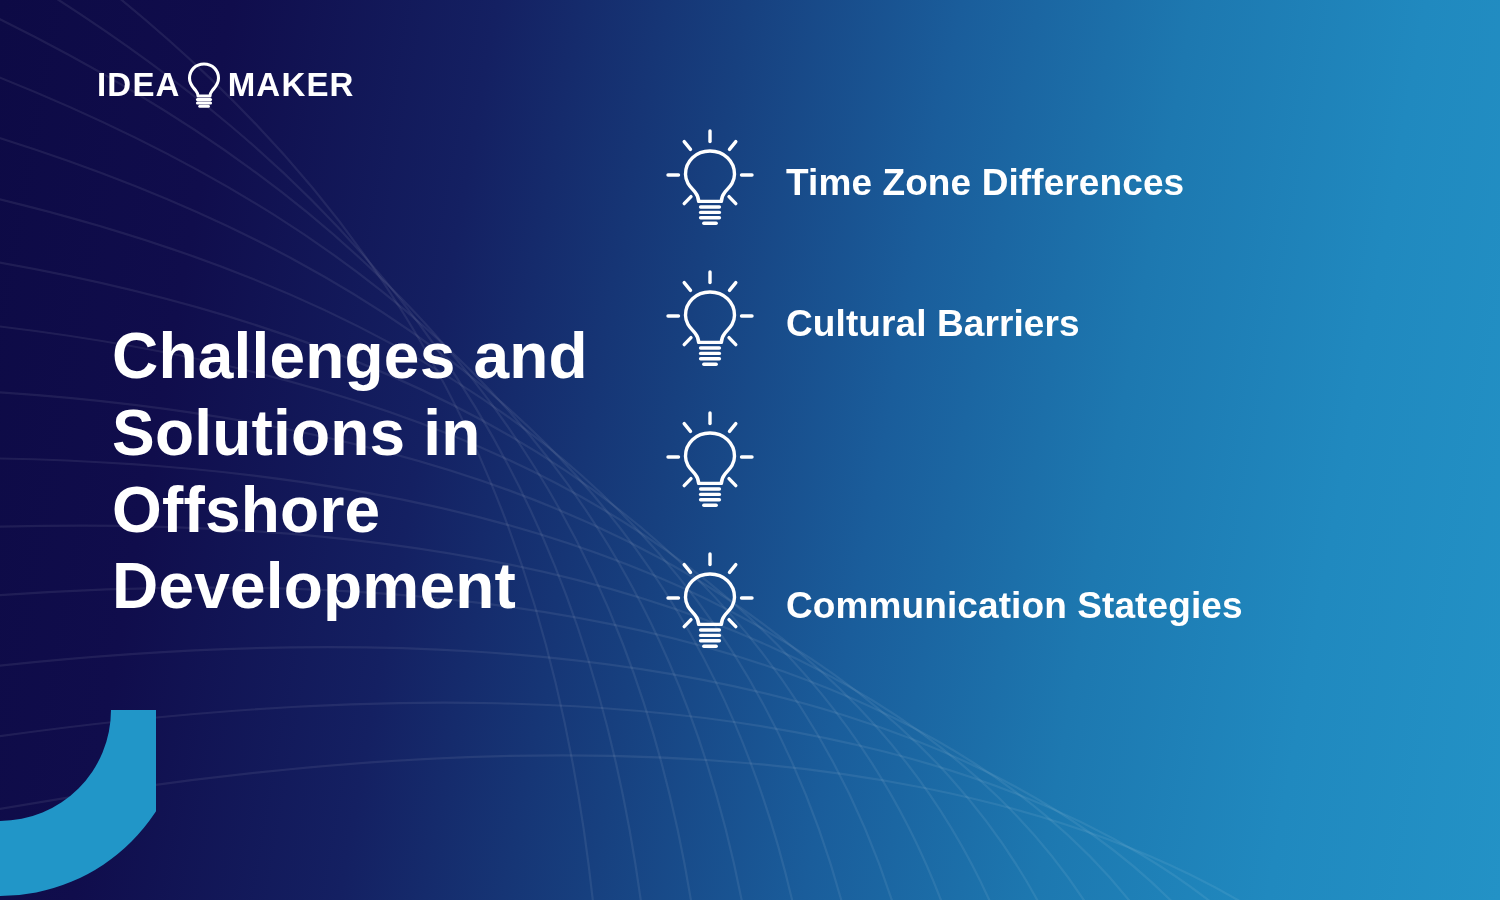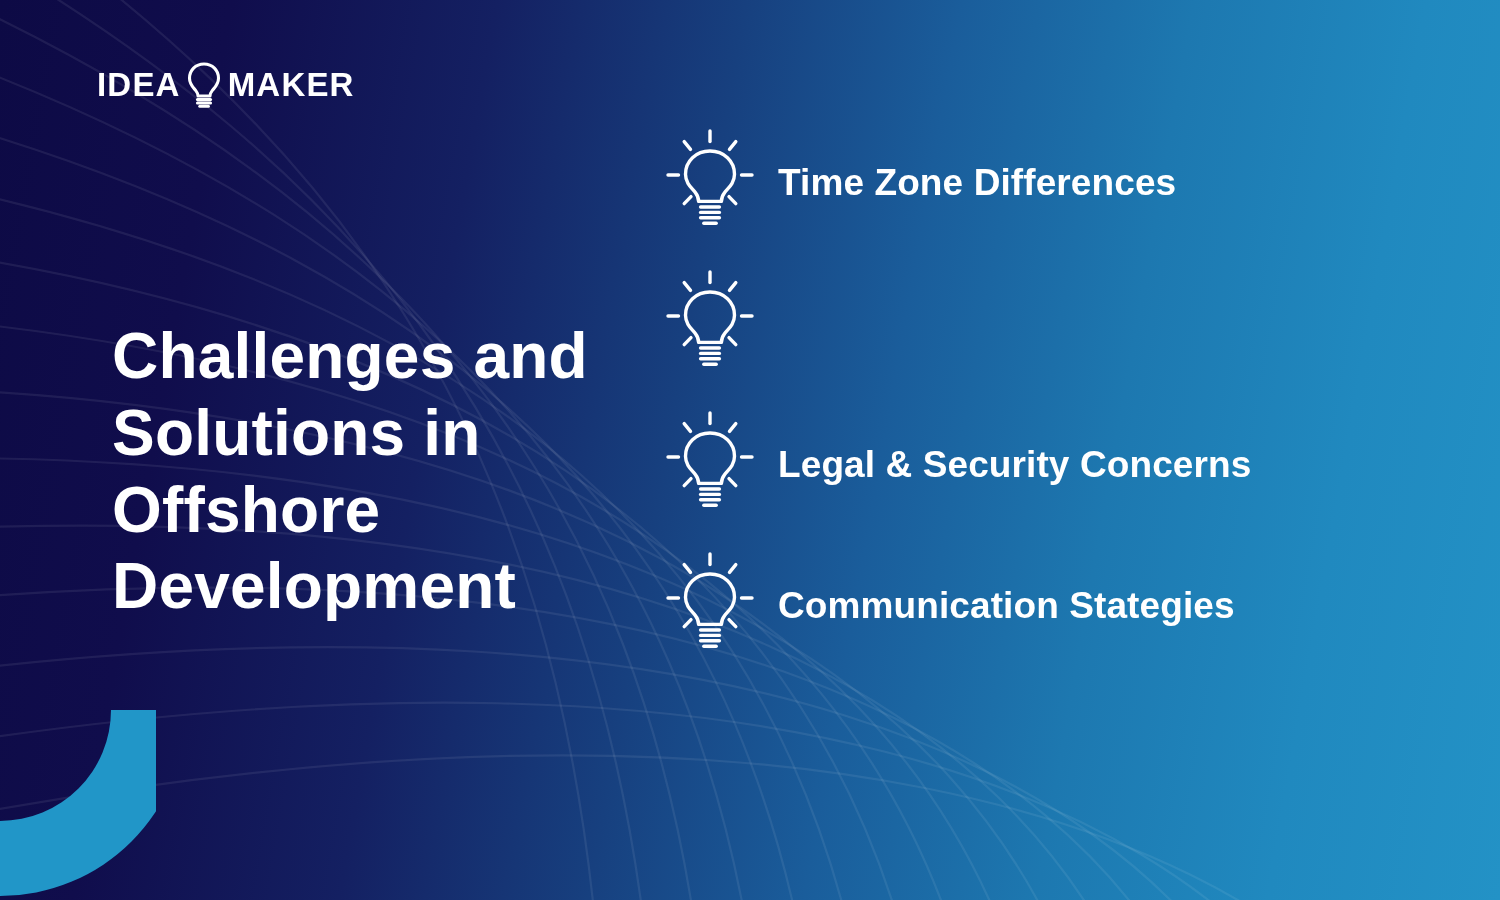--- a/index.html
+++ b/index.html
@@ -69,20 +69,21 @@
   .list {
     position:absolute;
     left:664px;
     top:112px;
     width:800px;
   }
   .list-item {
     display:flex;
     align-items:center;
     height:141px;
+    gap:8px;
   }
   .item-icon {
     flex:0 0 auto;
     width:92px;
     height:108px;
     display:block;
   }
   .item-label {
     color:#ffffff;
     font-size:37px;
@@ -151,59 +152,59 @@
           <path d="M 71.8 12.6 L 65.5 20.4"></path>
           <path d="M 4 46 L 14.5 46"></path>
           <path d="M 77.5 46 L 88 46"></path>
           <path d="M 20.2 74.6 L 27.0 67.6"></path>
           <path d="M 71.8 74.6 L 65.0 67.6"></path>
         </g>
       </svg>
       <span class="item-label">Time Zone Differences</span>
     </div>
 
-
-    <div class="list-item">
-      <svg class="item-icon" viewBox="0 0 92 108" aria-hidden="true">
-        <g fill="none" stroke="#ffffff" stroke-width="3.4" stroke-linecap="round" stroke-linejoin="round">
-          <path d="M 46 22 C 60 22 70.5 32.2 70.5 45.2 C 70.5 54.0 64.5 58.8 60.6 63.6 C 58.2 66.6 57.4 69.0 57.4 72.4 L 34.6 72.4 C 34.6 69.0 33.8 66.6 31.4 63.6 C 27.5 58.8 21.5 54.0 21.5 45.2 C 21.5 32.2 32 22 46 22 Z"></path>
-          <path d="M 36.6 78.0 L 55.4 78.0"></path>
-          <path d="M 36.6 83.4 L 55.4 83.4"></path>
-          <path d="M 36.6 88.8 L 55.4 88.8"></path>
-          <path d="M 39.8 94.2 L 52.2 94.2"></path>
-          <path d="M 46 2 L 46 12.5"></path>
-          <path d="M 20.2 12.6 L 26.5 20.4"></path>
-          <path d="M 71.8 12.6 L 65.5 20.4"></path>
-          <path d="M 4 46 L 14.5 46"></path>
-          <path d="M 77.5 46 L 88 46"></path>
-          <path d="M 20.2 74.6 L 27.0 67.6"></path>
-          <path d="M 71.8 74.6 L 65.0 67.6"></path>
-        </g>
-      </svg>
-    </div>
-
-    <div class="list-item">
-      <svg class="item-icon" viewBox="0 0 92 108" aria-hidden="true">
-        <g fill="none" stroke="#ffffff" stroke-width="3.4" stroke-linecap="round" stroke-linejoin="round">
-          <path d="M 46 22 C 60 22 70.5 32.2 70.5 45.2 C 70.5 54.0 64.5 58.8 60.6 63.6 C 58.2 66.6 57.4 69.0 57.4 72.4 L 34.6 72.4 C 34.6 69.0 33.8 66.6 31.4 63.6 C 27.5 58.8 21.5 54.0 21.5 45.2 C 21.5 32.2 32 22 46 22 Z"></path>
-          <path d="M 36.6 78.0 L 55.4 78.0"></path>
-          <path d="M 36.6 83.4 L 55.4 83.4"></path>
-          <path d="M 36.6 88.8 L 55.4 88.8"></path>
-          <path d="M 39.8 94.2 L 52.2 94.2"></path>
-          <path d="M 46 2 L 46 12.5"></path>
-          <path d="M 20.2 12.6 L 26.5 20.4"></path>
-          <path d="M 71.8 12.6 L 65.5 20.4"></path>
-          <path d="M 4 46 L 14.5 46"></path>
-          <path d="M 77.5 46 L 88 46"></path>
-          <path d="M 20.2 74.6 L 27.0 67.6"></path>
-          <path d="M 71.8 74.6 L 65.0 67.6"></path>
-        </g>
-      </svg>
-      <span class="item-label">Legal &amp; Security Concerns</span>
-    </div>
+    <div class="list-item">
+      <svg class="item-icon" viewBox="0 0 92 108" aria-hidden="true">
+        <g fill="none" stroke="#ffffff" stroke-width="3.4" stroke-linecap="round" stroke-linejoin="round">
+          <path d="M 46 22 C 60 22 70.5 32.2 70.5 45.2 C 70.5 54.0 64.5 58.8 60.6 63.6 C 58.2 66.6 57.4 69.0 57.4 72.4 L 34.6 72.4 C 34.6 69.0 33.8 66.6 31.4 63.6 C 27.5 58.8 21.5 54.0 21.5 45.2 C 21.5 32.2 32 22 46 22 Z"></path>
+          <path d="M 36.6 78.0 L 55.4 78.0"></path>
+          <path d="M 36.6 83.4 L 55.4 83.4"></path>
+          <path d="M 36.6 88.8 L 55.4 88.8"></path>
+          <path d="M 39.8 94.2 L 52.2 94.2"></path>
+          <path d="M 46 2 L 46 12.5"></path>
+          <path d="M 20.2 12.6 L 26.5 20.4"></path>
+          <path d="M 71.8 12.6 L 65.5 20.4"></path>
+          <path d="M 4 46 L 14.5 46"></path>
+          <path d="M 77.5 46 L 88 46"></path>
+          <path d="M 20.2 74.6 L 27.0 67.6"></path>
+          <path d="M 71.8 74.6 L 65.0 67.6"></path>
+        </g>
+      </svg>
+      <span class="item-label">Cultural Barriers</span>
+    </div>
+
+    <div class="list-item">
+      <svg class="item-icon" viewBox="0 0 92 108" aria-hidden="true">
+        <g fill="none" stroke="#ffffff" stroke-width="3.4" stroke-linecap="round" stroke-linejoin="round">
+          <path d="M 46 22 C 60 22 70.5 32.2 70.5 45.2 C 70.5 54.0 64.5 58.8 60.6 63.6 C 58.2 66.6 57.4 69.0 57.4 72.4 L 34.6 72.4 C 34.6 69.0 33.8 66.6 31.4 63.6 C 27.5 58.8 21.5 54.0 21.5 45.2 C 21.5 32.2 32 22 46 22 Z"></path>
+          <path d="M 36.6 78.0 L 55.4 78.0"></path>
+          <path d="M 36.6 83.4 L 55.4 83.4"></path>
+          <path d="M 36.6 88.8 L 55.4 88.8"></path>
+          <path d="M 39.8 94.2 L 52.2 94.2"></path>
+          <path d="M 46 2 L 46 12.5"></path>
+          <path d="M 20.2 12.6 L 26.5 20.4"></path>
+          <path d="M 71.8 12.6 L 65.5 20.4"></path>
+          <path d="M 4 46 L 14.5 46"></path>
+          <path d="M 77.5 46 L 88 46"></path>
+          <path d="M 20.2 74.6 L 27.0 67.6"></path>
+          <path d="M 71.8 74.6 L 65.0 67.6"></path>
+        </g>
+      </svg>
+    </div>
+
 
     <div class="list-item">
       <svg class="item-icon" viewBox="0 0 92 108" aria-hidden="true">
         <g fill="none" stroke="#ffffff" stroke-width="3.4" stroke-linecap="round" stroke-linejoin="round">
           <path d="M 46 22 C 60 22 70.5 32.2 70.5 45.2 C 70.5 54.0 64.5 58.8 60.6 63.6 C 58.2 66.6 57.4 69.0 57.4 72.4 L 34.6 72.4 C 34.6 69.0 33.8 66.6 31.4 63.6 C 27.5 58.8 21.5 54.0 21.5 45.2 C 21.5 32.2 32 22 46 22 Z"></path>
           <path d="M 36.6 78.0 L 55.4 78.0"></path>
           <path d="M 36.6 83.4 L 55.4 83.4"></path>
           <path d="M 36.6 88.8 L 55.4 88.8"></path>
           <path d="M 39.8 94.2 L 52.2 94.2"></path>
           <path d="M 46 2 L 46 12.5"></path>

